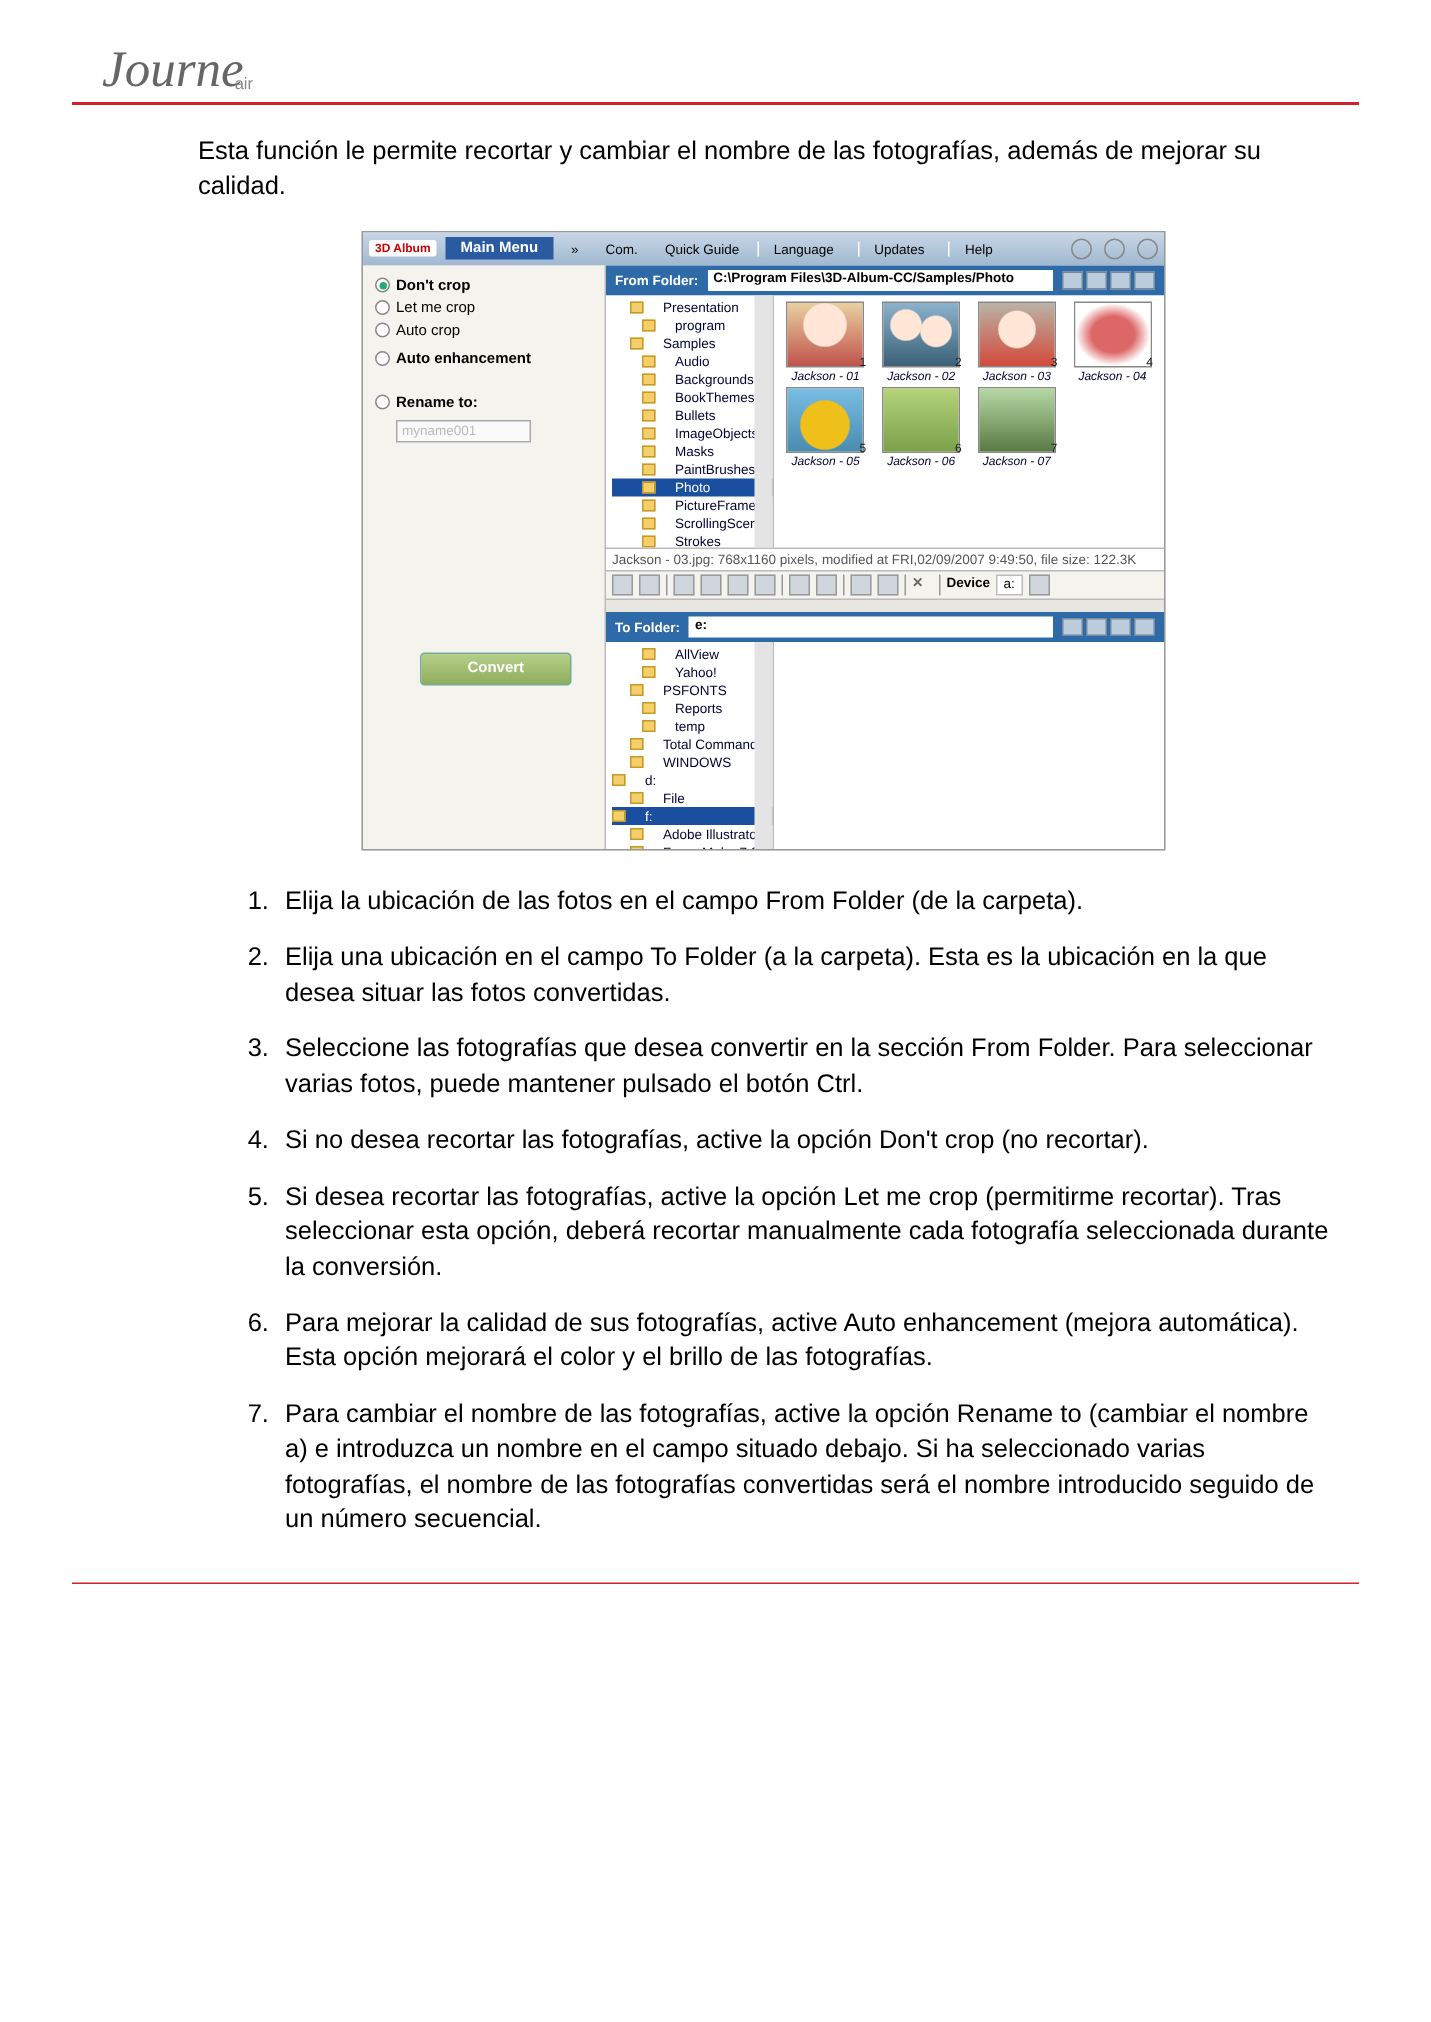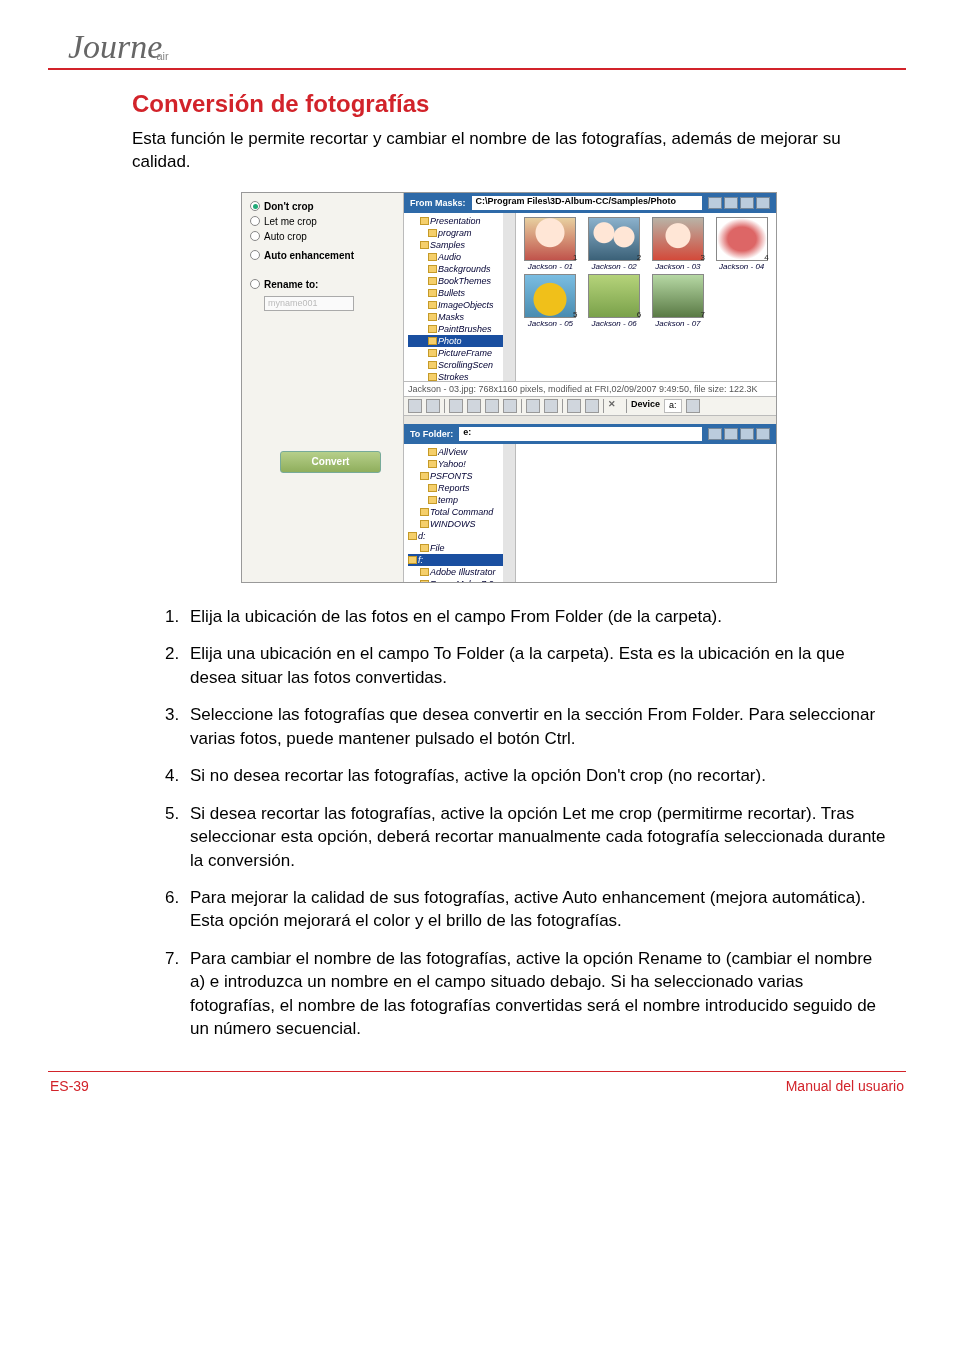--- a/index.html
+++ b/index.html
@@ -32,21 +32,21 @@
 
   .right-pane { flex: 1; background: #f4f3ee; display: flex; flex-direction: column; }
   .section-bar { display: flex; align-items: center; height: 20px; background: #2e6aa8; color: #fff; font-weight: bold; padding: 0 6px; gap: 6px; }
   .section-path { flex: 1; background: #fff; color: #000; height: 14px; font-size: 9px; padding: 0 4px; overflow: hidden; white-space: nowrap; }
   .sect-icons { display: flex; gap: 2px; }
   .sect-icons span { width: 14px; height: 12px; background: #bcd; border: 1px solid #789; }
 
   .top-body { display: flex; height: 168px; background: #fff; }
   .tree { width: 112px; border-right: 1px solid #bbb; padding: 2px 0 2px 4px; overflow: hidden; position: relative; }
   .tree-scroll { position: absolute; right: 0; top: 0; width: 12px; height: 100%; background: #e4e4e4; }
-  .tree-item { display: flex; align-items: center; gap: 1px; font-size: 9px; line-height: 12px; white-space: nowrap; color: #003; font-style: italic; }
+  .tree-item { display: flex; align-items: center; gap: 13px; font-size: 9px; line-height: 12px; white-space: nowrap; color: #003; }
   .tree-item .fold { width: 9px; height: 8px; background: #f5cf6b; border: 1px solid #c59a28; display: inline-block; }
   .tree-item.sel { background: #1a4fa0; color: #fff; }
   .ind1 { padding-left: 12px; }
   .ind2 { padding-left: 20px; }
 
   .thumbs { flex: 1; padding: 4px; display: grid; grid-template-columns: repeat(4, 1fr); gap: 3px 3px; align-content: start; }
   .thumb-cell { text-align: center; }
   .thumb-img { width: 52px; height: 44px; margin: 0 auto 1px auto; border: 1px solid #888; position: relative; }
   .thumb-content { width: 100%; height: 100%; }
   .thumb-num { position: absolute; right: -2px; bottom: -2px; font-size: 8px; color: #222; }
@@ -85,24 +85,37 @@
 <body>
 
 <div class="page">
   <div class="logo-row">
     <span class="logo">Journe</span>
     <span class="logo-sub">air</span>
   </div>
   <div class="rule"></div>
 
   <div class="content">
-    <h2>Conversión de fotografías</h2>
     <p class="intro">Esta función le permite recortar y cambiar el nombre de las fotografías, además de mejorar su calidad.</p>
 
     <div class="screenshot">
+      <div class="menubar">
+        <span class="mb-logo">3D Album</span>
+        <span class="mb-main">Main Menu</span>
+        <span class="mb-item">»</span>
+        <span class="mb-item">Com.</span>
+        <span class="mb-item">Quick Guide</span>
+        <span class="mb-item-border">Language</span>
+        <span class="mb-item-border">Updates</span>
+        <span class="mb-item-border">Help</span>
+        <span class="mb-spacer"></span>
+        <span class="mb-circ"></span>
+        <span class="mb-circ"></span>
+        <span class="mb-circ"></span>
+      </div>
 
       <div class="panes">
         <div class="left-pane">
           <div class="radio-row">
               <span class="radio checked"></span>
               <b>Don't crop</b>
             </div>
           <div class="radio-row">
               <span class="radio"></span>
               <span>Let me crop</span>
@@ -119,21 +132,21 @@
               <span class="radio"></span>
               <b>Rename to:</b>
             </div>
           <input class="rename-input" value="myname001" style="">
           <button class="convert-btn">Convert</button>
         </div>
 
         <div class="right-pane">
 
           <div class="section-bar">
-            <span>From Masks:</span>
+            <span>From Folder:</span>
             <span class="section-path">C:\Program Files\3D-Album-CC/Samples/Photo</span>
             <span class="sect-icons">
               <span></span>
               <span></span>
               <span></span>
               <span></span>
             </span>
           </div>
           <div class="top-body">
             <div class="tree">
@@ -348,18 +361,14 @@
       <li><span>Seleccione las fotografías que desea convertir en la sección </span><span class="bold">From Folder</span><span>. Para seleccionar varias fotos, puede mantener pulsado el botón </span><span class="bold">Ctrl</span><span>.</span></li>
       <li><span>Si no desea recortar las fotografías, active la opción </span><span class="bold">Don't crop</span><span> (no recortar).</span></li>
       <li><span>Si desea recortar las fotografías, active la opción </span><span class="bold">Let me crop</span><span> (permitirme recortar). Tras seleccionar esta opción, deberá recortar manualmente cada fotografía seleccionada durante la conversión.</span></li>
       <li><span>Para mejorar la calidad de sus fotografías, active </span><span class="bold">Auto enhancement</span><span> (mejora automática). Esta opción mejorará el color y el brillo de las fotografías.</span></li>
       <li><span>Para cambiar el nombre de las fotografías, active la opción </span><span class="bold">Rename to</span><span> (cambiar el nombre a) e introduzca un nombre en el campo situado debajo. Si ha seleccionado varias fotografías, el nombre de las fotografías convertidas será el nombre introducido seguido de un número secuencial.</span></li>
     </ol>
   </div>
 
   <div class="footer">
     <div class="rule"></div>
-    <div class="footer-row">
-      <span>ES-39</span>
-      <span>Manual del usuario</span>
-    </div>
   </div>
 </div>
 
 </body></html>

